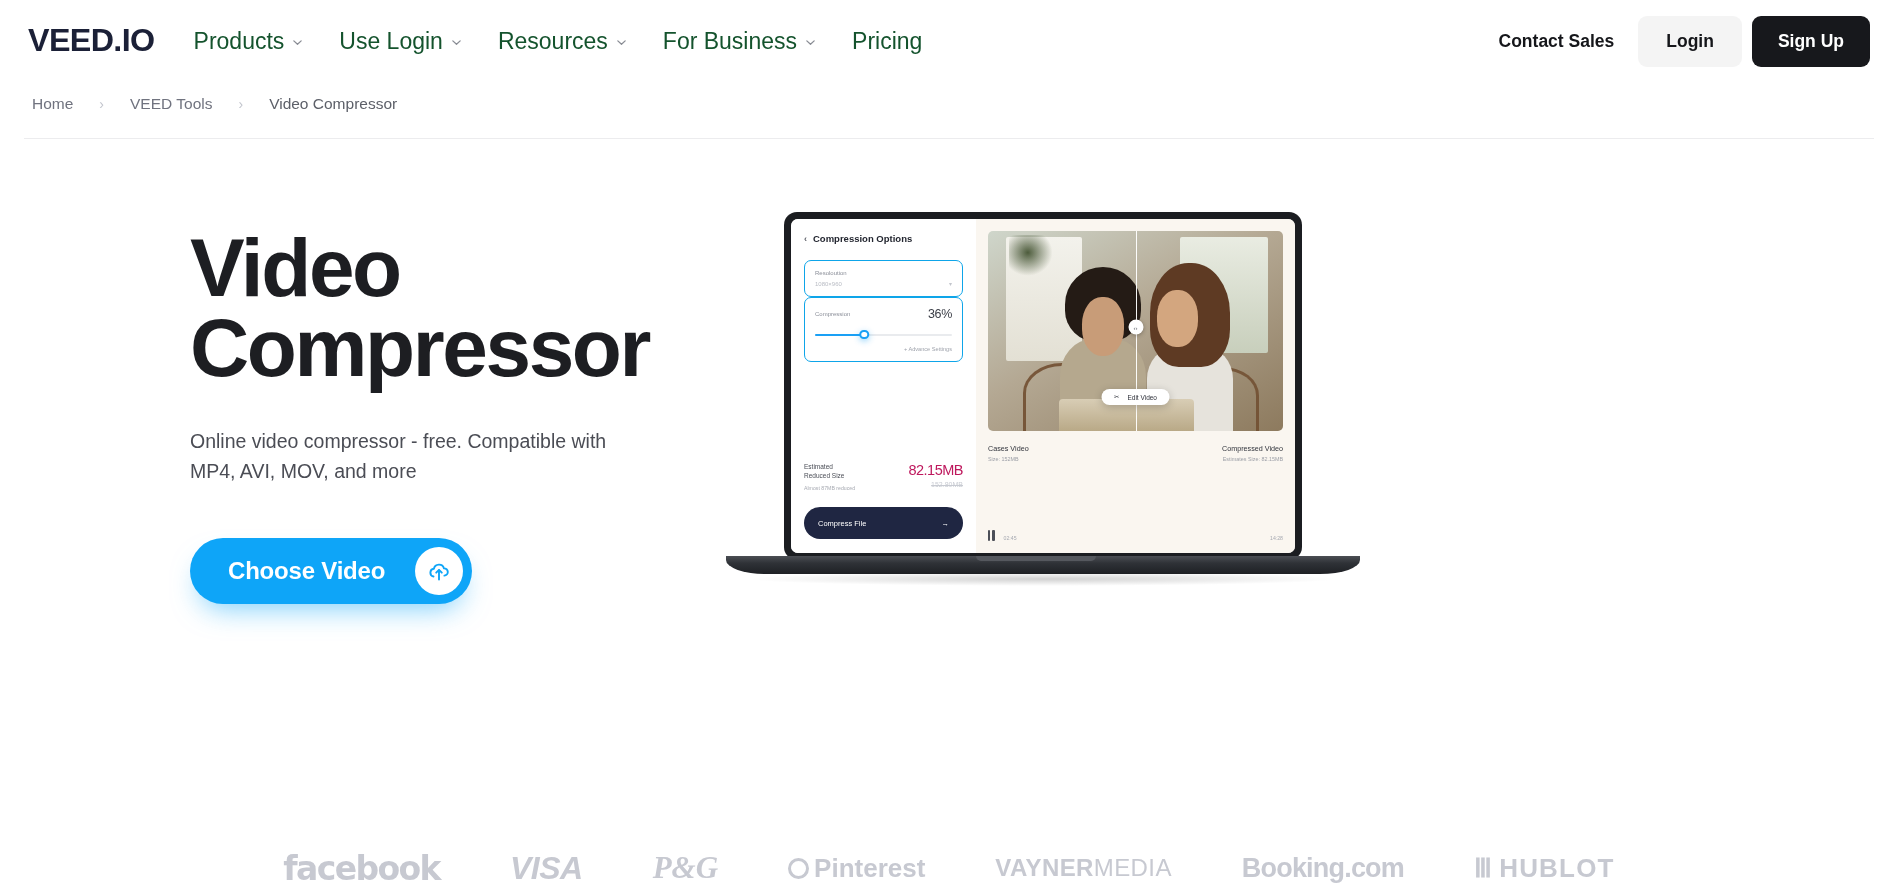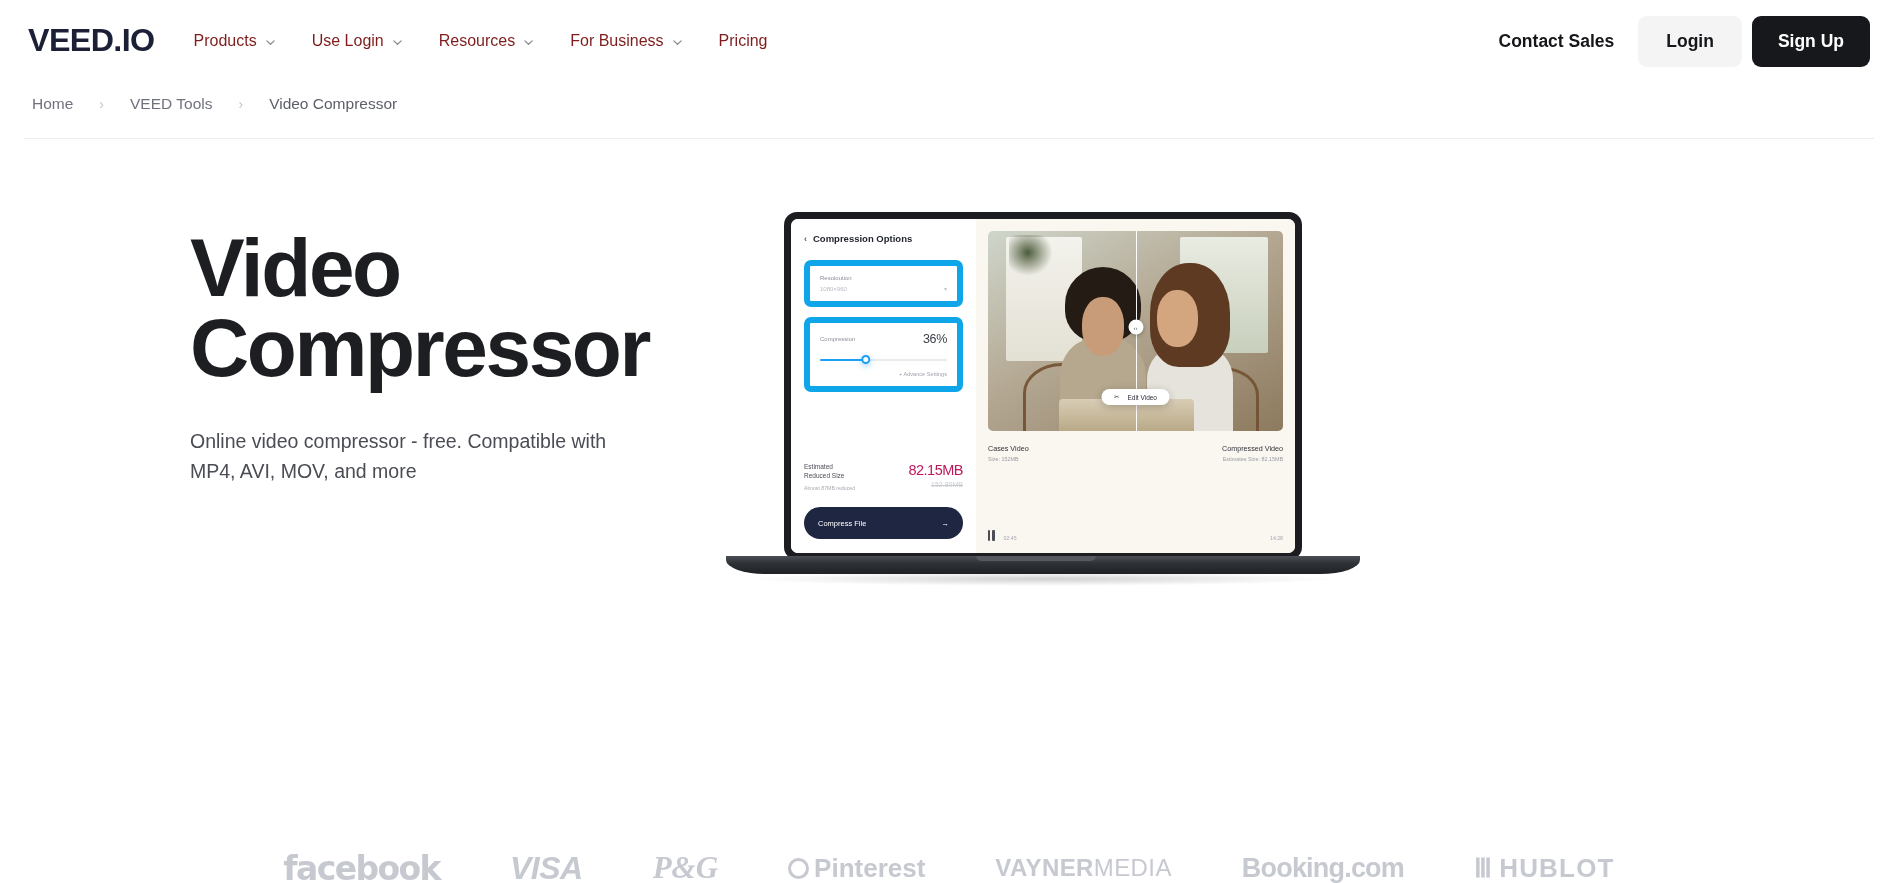--- a/index.html
+++ b/index.html
@@ -26,21 +26,21 @@
     color: #1b2037;
     font-family: "Liberation Sans", sans-serif;
     transform: scaleX(1.04);
     transform-origin: left center;
     margin-right: 44px;
     user-select: none;
   }
   .nav { display: flex; align-items: center; gap: 36px; }
   .nav-item {
     display: flex; align-items: center; gap: 8px;
-    font-size: 16px; font-weight: 500; color: #7f1d1d;
+    font-size: 23px; font-weight: 500; color: #14532d;
     cursor: pointer; white-space: nowrap;
   }
   .chev {
     width: 11px; height: 11px; display: inline-block;
     position: relative; top: 1px;
   }
   .chev svg { display: block; }
   .header-right {
     margin-left: auto;
     display: flex; align-items: center; gap: 0px;
@@ -144,22 +144,22 @@
     width: 185px; flex: 0 0 auto; background: #fff;
     padding: 14px 13px 12px 13px; position: relative;
   }
   .panel-head {
     display: flex; align-items: center; gap: 6px;
     font-size: 9.5px; font-weight: 600; color: #232630;
     margin-bottom: 16px;
   }
   .back-chevron { font-size: 9px; color: #5d6069; }
   .card {
-    border: 6px solid #0ea5e9; border-radius: 7px;
-    padding: 9px 10px; margin-bottom: 10px; background: #fff;
+    border: 1px solid #0ea5e9; border-radius: 7px;
+    padding: 9px 10px; background: #fff;
   }
   .card-label { font-size: 6px; color: #8b8f99; margin-bottom: 5px; }
   .card-value { font-size: 6px; color: #b9bcc4; }
   .card-row { display: flex; align-items: flex-start; justify-content: space-between; }
   .select-caret { font-size: 6px; color: #c3c6cd; align-self: flex-end; }
   .comp-top { display: flex; align-items: center; justify-content: space-between; }
   .comp-pct { font-size: 12.5px; font-weight: 500; color: #3b3e47; letter-spacing: -.3px; }
   .slider { margin: 9px 0 7px 0; position: relative; height: 9px; }
   .slider-track {
     position: absolute; top: 3.5px; left: 0; right: 0; height: 2px;
@@ -368,20 +368,30 @@
   <span class="crumb">VEED Tools</span>
   <span class="crumb-sep">›</span>
   <span class="crumb current">Video Compressor</span>
 </div>
 <div class="divider"></div>
 
 <div class="hero-left">
   <h1 class="hero-title">Video
 Compressor</h1>
   <p class="hero-sub">Online video compressor - free. Compatible with MP4, AVI, MOV, and more</p>
+  <button class="cta">
+    <span class="cta-label">Choose Video</span>
+    <span class="cta-icon">
+      <svg width="24" height="24" viewBox="0 0 24 24" fill="none" stroke="#0ea5f8" stroke-width="1.9" stroke-linecap="round" stroke-linejoin="round">
+        <path d="M6.5 17.5A3.9 3.9 0 0 1 6.9 9.8 5.2 5.2 0 0 1 17 9.4a3.6 3.6 0 0 1 .4 7.2"></path>
+        <path d="M12 20.5V11.2"></path>
+          <path d="M9.2 13.7 12 10.9l2.8 2.8"></path>
+      </svg>
+    </span>
+  </button>
 </div>
 
 <div class="laptop">
   <div class="laptop-lid">
     <div class="laptop-screen">
 
       <div class="app-left">
         <div class="panel-head">
           <span class="back-chevron">‹</span>
           <span>Compression Options</span>

